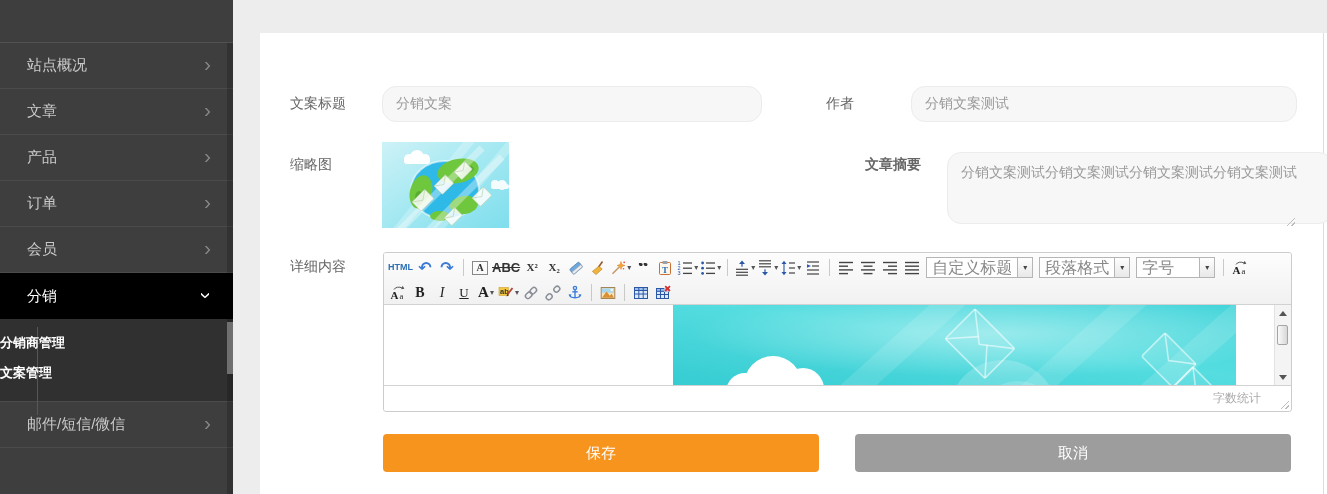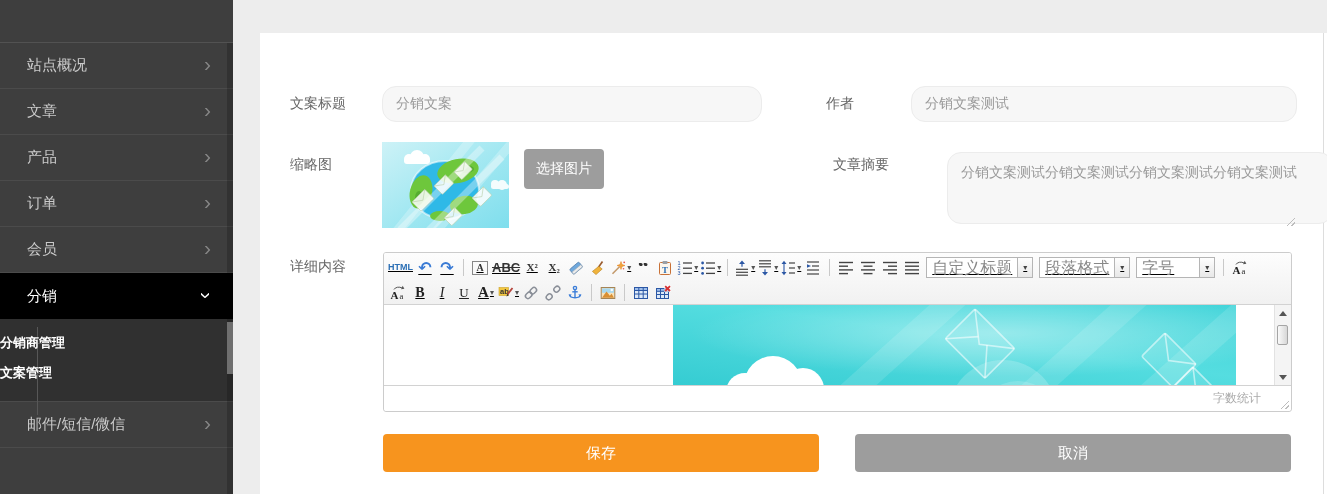--- a/index.html
+++ b/index.html
@@ -37,21 +37,21 @@
   .btn { position:absolute; border:none; border-radius:4px; color:#fff; font-size:15px;
          font-family:inherit; cursor:pointer; }
   .btn-gray { background:#9d9d9d; }
   .btn-orange { background:#f7941e; }
   .thumb { position:absolute; left:382px; top:142px; width:127px; height:86px; overflow:hidden; }
 
   
   .editor { position:absolute; left:383px; top:252px; width:909px; height:160px;
             border:1px solid #ccc; border-radius:3px; background:#fff; }
   .ed-toolbar { height:52px; border-bottom:1px solid #d2d2d2; border-radius:2px 2px 0 0;
-                background:linear-gradient(#fdfdfd,#f1f1f1); padding:2px 3px 0;text-decoration:underline; }
+                background:linear-gradient(#fdfdfd,#f1f1f1); padding:2px 3px 0; }
   .ed-row { height:25px; display:flex; align-items:center; }
   .tbi { display:inline-flex; align-items:center; justify-content:center; min-width:20px; height:21px;
          margin:0 1px; cursor:pointer; }
   .tbi svg { width:16px; height:16px; display:block; }
   .tb-sep { width:1px; height:17px; background:#c9c9c9; margin:0 5px; }
   .tb-caret { font-size:8px; color:#555; margin-left:1px; }
   .combo { display:inline-flex; height:21px; border:1px solid #b5b5b5; background:#fff; margin:0 3px; cursor:pointer; }
   .combo-label { min-width:62px; padding:0 5px; font-size:16px; color:#888; line-height:19px; white-space:nowrap; }
   .combo-caret { width:15px; border-left:1px solid #b5b5b5; display:flex; align-items:center;
                  justify-content:center; font-size:8px; color:#444; background:linear-gradient(#fefefe,#e8e8e8); }
@@ -200,23 +200,22 @@
             <rect width="15" height="11" rx="1"></rect>
             <path d="M0 0 L7.5 5.5 L15 0" fill="none" stroke="#b9cfa9"></path>
           </g>
         <g transform="translate(90 56) rotate(-45)">
             <rect width="16" height="12" rx="1"></rect>
             <path d="M0 0 L8 6 L16 0" fill="none" stroke="#b9cfa9"></path>
           </g>
       </g>
     </svg>
   </div>
-  <button class="btn btn-gray" style="left:524px; top:149px; width:80px; height:40px; font-size:14px;">选择图片</button>
-
-  <div class="lbl" style="left:833px; top:156px;">文章摘要</div>
+
+  <div class="lbl" style="left:865px; top:156px;font-weight:bold;">文章摘要</div>
   <textarea class="inp" style="left: 911px; top: 152px; width: 386px; height: 72px; margin-left: 36px;">分销文案测试分销文案测试分销文案测试分销文案测试</textarea>
   <div class="grip" style="left:1284px; top:215px;"></div>
 
   <div class="lbl" style="left:290px; top:258px;">详细内容</div>
 
   <div class="editor">
     <div class="ed-toolbar">
       <div class="ed-row" id="tb-row1">
           <span class="tbi">
             <span class="g g-html">HTML</span>

